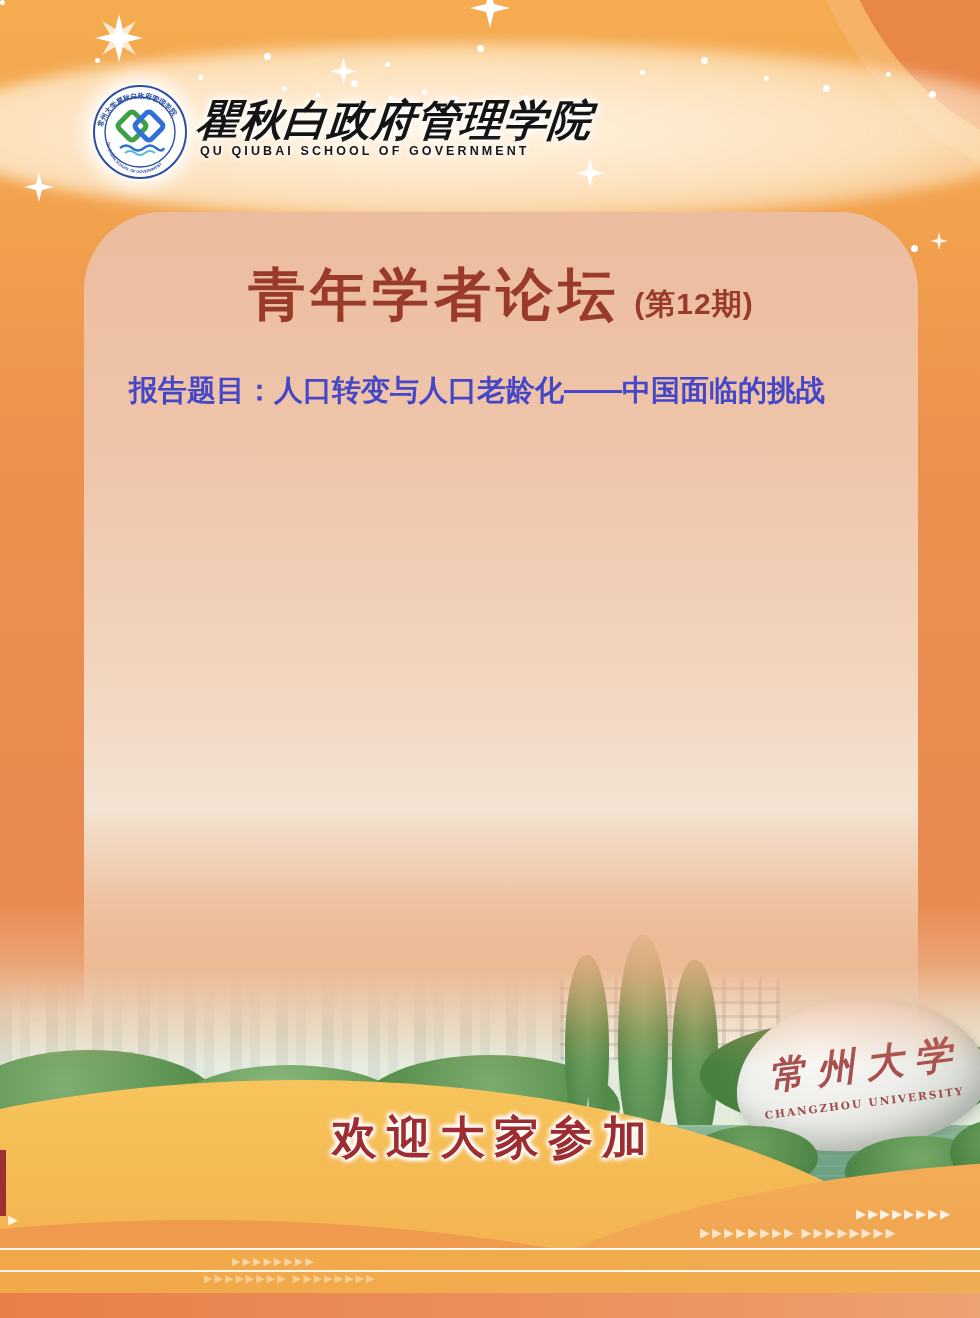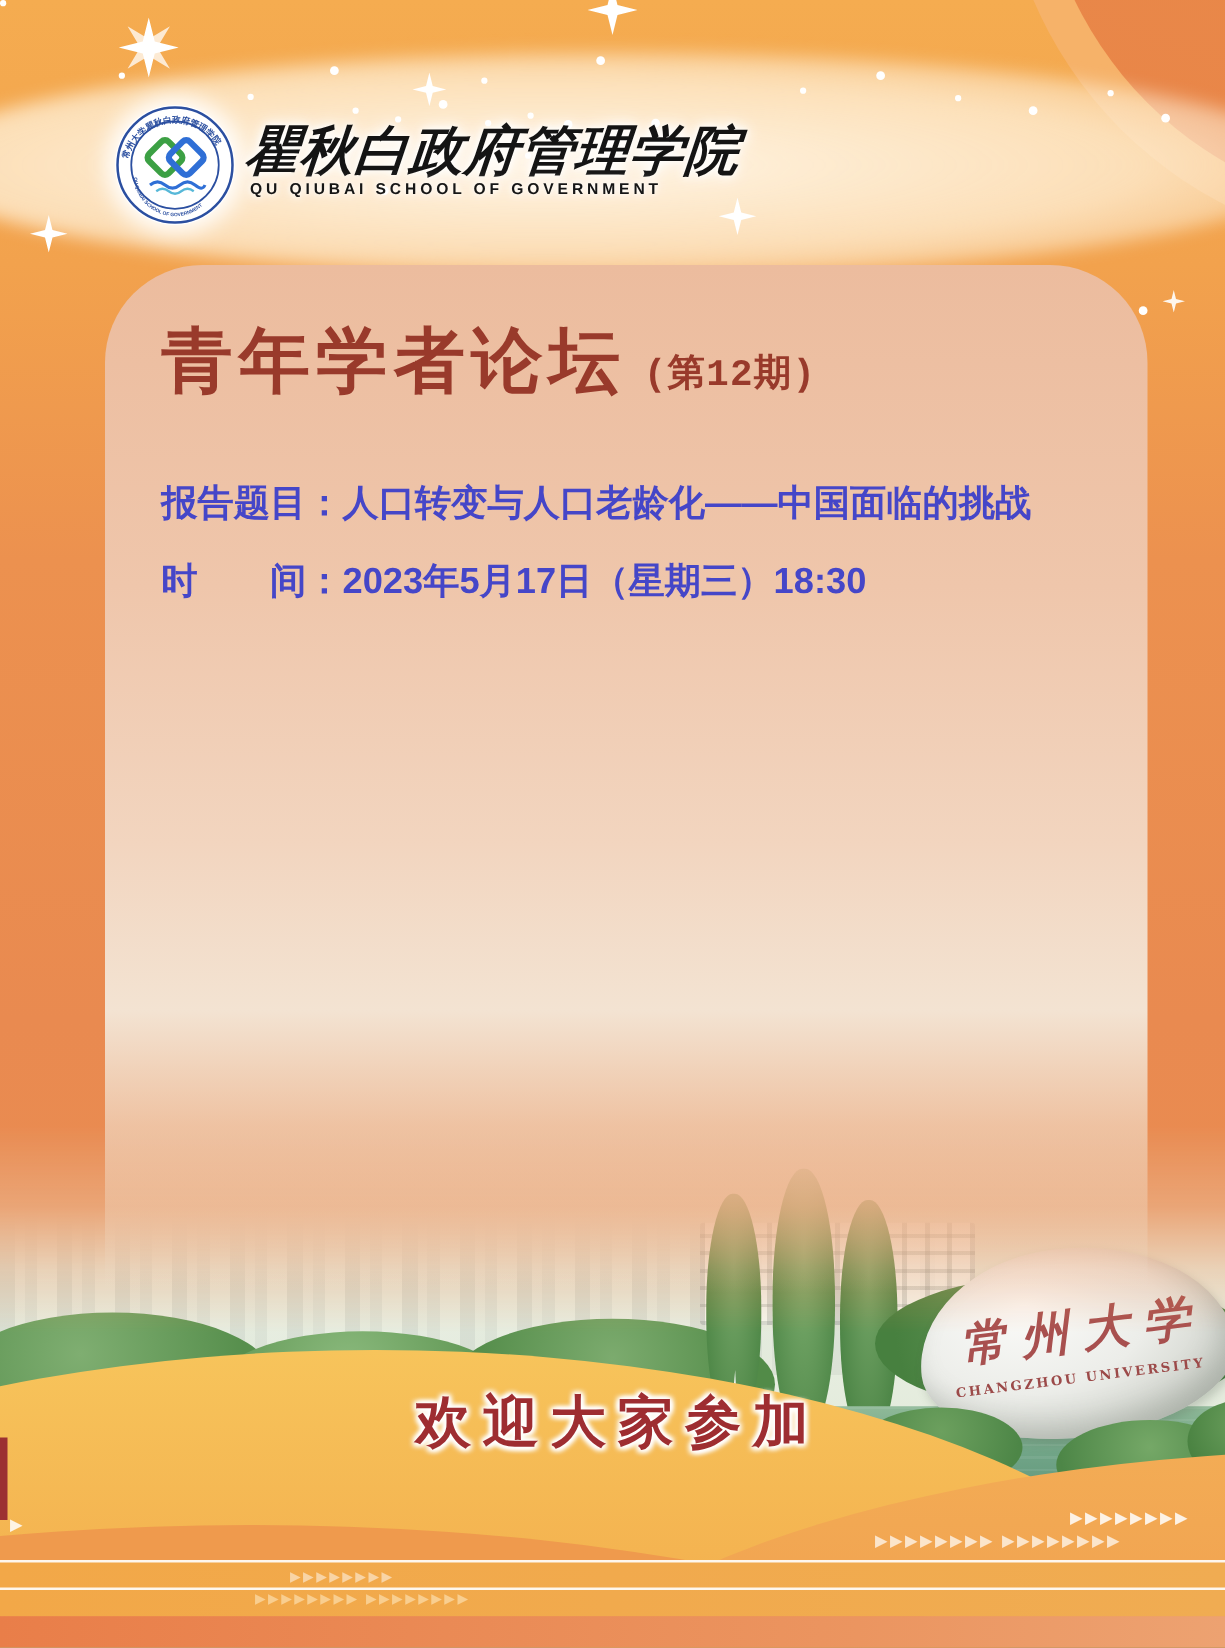--- a/index.html
+++ b/index.html
@@ -57,24 +57,24 @@
     box-shadow:inset -8px -12px 22px rgba(95,105,95,.28), 2px 4px 8px rgba(80,90,80,.25);
     display:flex; flex-direction:column; align-items:center; justify-content:center; text-align:center;}
   .stone-zh{font-family:"DejaVu Serif",serif; font-style:italic; font-weight:bold; font-size:38px;
     letter-spacing:11px; color:#A8504F; text-indent:11px;}
   .stone-en{font-family:"DejaVu Serif",serif; font-weight:bold; font-size:10.5px; letter-spacing:2px;
     color:#9C4A49; margin-top:6px;}
   
   .panel{position:absolute; left:84px; top:212px; width:834px; height:1028px; border-radius:78px; z-index:5;
     background:linear-gradient(180deg,#ECBC9E 0%,#EFC6AB 25%,#F2D5BF 45%,#F3E3D2 58%,rgba(242,233,219,.55) 68%,rgba(240,238,228,0) 80%);
     box-sizing:border-box; padding:50px 45px 0 45px;}
-  .forum-title{ color:#993A2B; letter-spacing:5px; line-height:64px; white-space:nowrap;font-family:Liberation Mono, monospace;}
+  .forum-title{ text-align:center; color:#993A2B; letter-spacing:5px; line-height:64px; white-space:nowrap;}
   .forum-title .main{font-size:57px; font-weight:700;}
   .forum-title .issue{font-size:30px; font-weight:600; letter-spacing:1px; margin-left:14px;}
-  .info{margin-top:48px;}
+  .info{margin-top:30px;}
   .info-row{font-size:29px; font-weight:700; color:#4546C8; line-height:38px; margin-bottom:24px; white-space:nowrap;}
   .bio{margin-top:16px; font-size:28px; line-height:61px; color:#4E4E4E; text-align:justify;
     text-indent:2em; letter-spacing:.5px;}
   
   .welcome{position:absolute; left:4px; top:1108px; width:980px; text-align:center; z-index:8;
     font-size:45px; font-weight:800; letter-spacing:9px; color:#9E2D31;
     text-shadow:0 0 3px #fff, 0 0 6px #fff, 2px 2px 4px #fff, -2px -2px 4px #fff, 2px -2px 4px #fff, -2px 2px 4px #fff;}
   
   .sw-bl-gold{position:absolute; left:-400px; top:1080px; width:1400px; height:600px; border-radius:50%;
     background:linear-gradient(180deg,#F7C45B 0%,#F2A94A 45%); z-index:6;}
@@ -157,21 +157,20 @@
     <div class="blob" style="left:845px;top:236px;width:150px;height:72px;background:radial-gradient(circle at 50% 30%,#75A867,#4D8647 80%);"></div>
     <div class="blob" style="left:950px;top:220px;width:90px;height:66px;background:radial-gradient(circle at 50% 30%,#6CA05E,#47803F 80%);"></div>
   </div>
 
   <div class="panel">
     <div class="forum-title">
       <span class="main">青年学者论坛</span><span class="issue">(第12期)</span>
     </div>
     <div class="info">
       <div class="info-row"><span>报告题目：</span><span>人口转变与人口老龄化——中国面临的挑战</span></div>
-      <div class="info-row"><span>时　　间：</span><span>2023年5月17日（星期三）18:30</span></div>
     </div>
   </div>
 
   <div class="welcome">欢迎大家参加</div>
 
   <div class="sw-bl-gold"></div>
   <div class="sw-br-orange"></div>
   <div class="sw-bl-orange"></div>
   <div class="red-sliver"></div>
   <div class="band-gold"></div>

